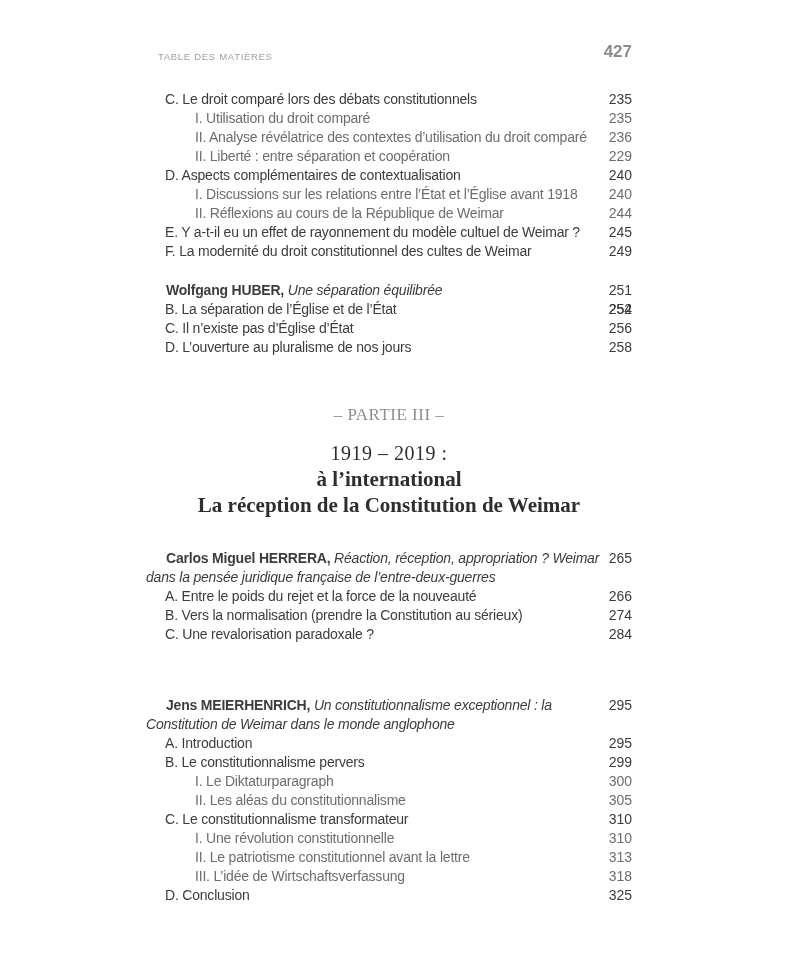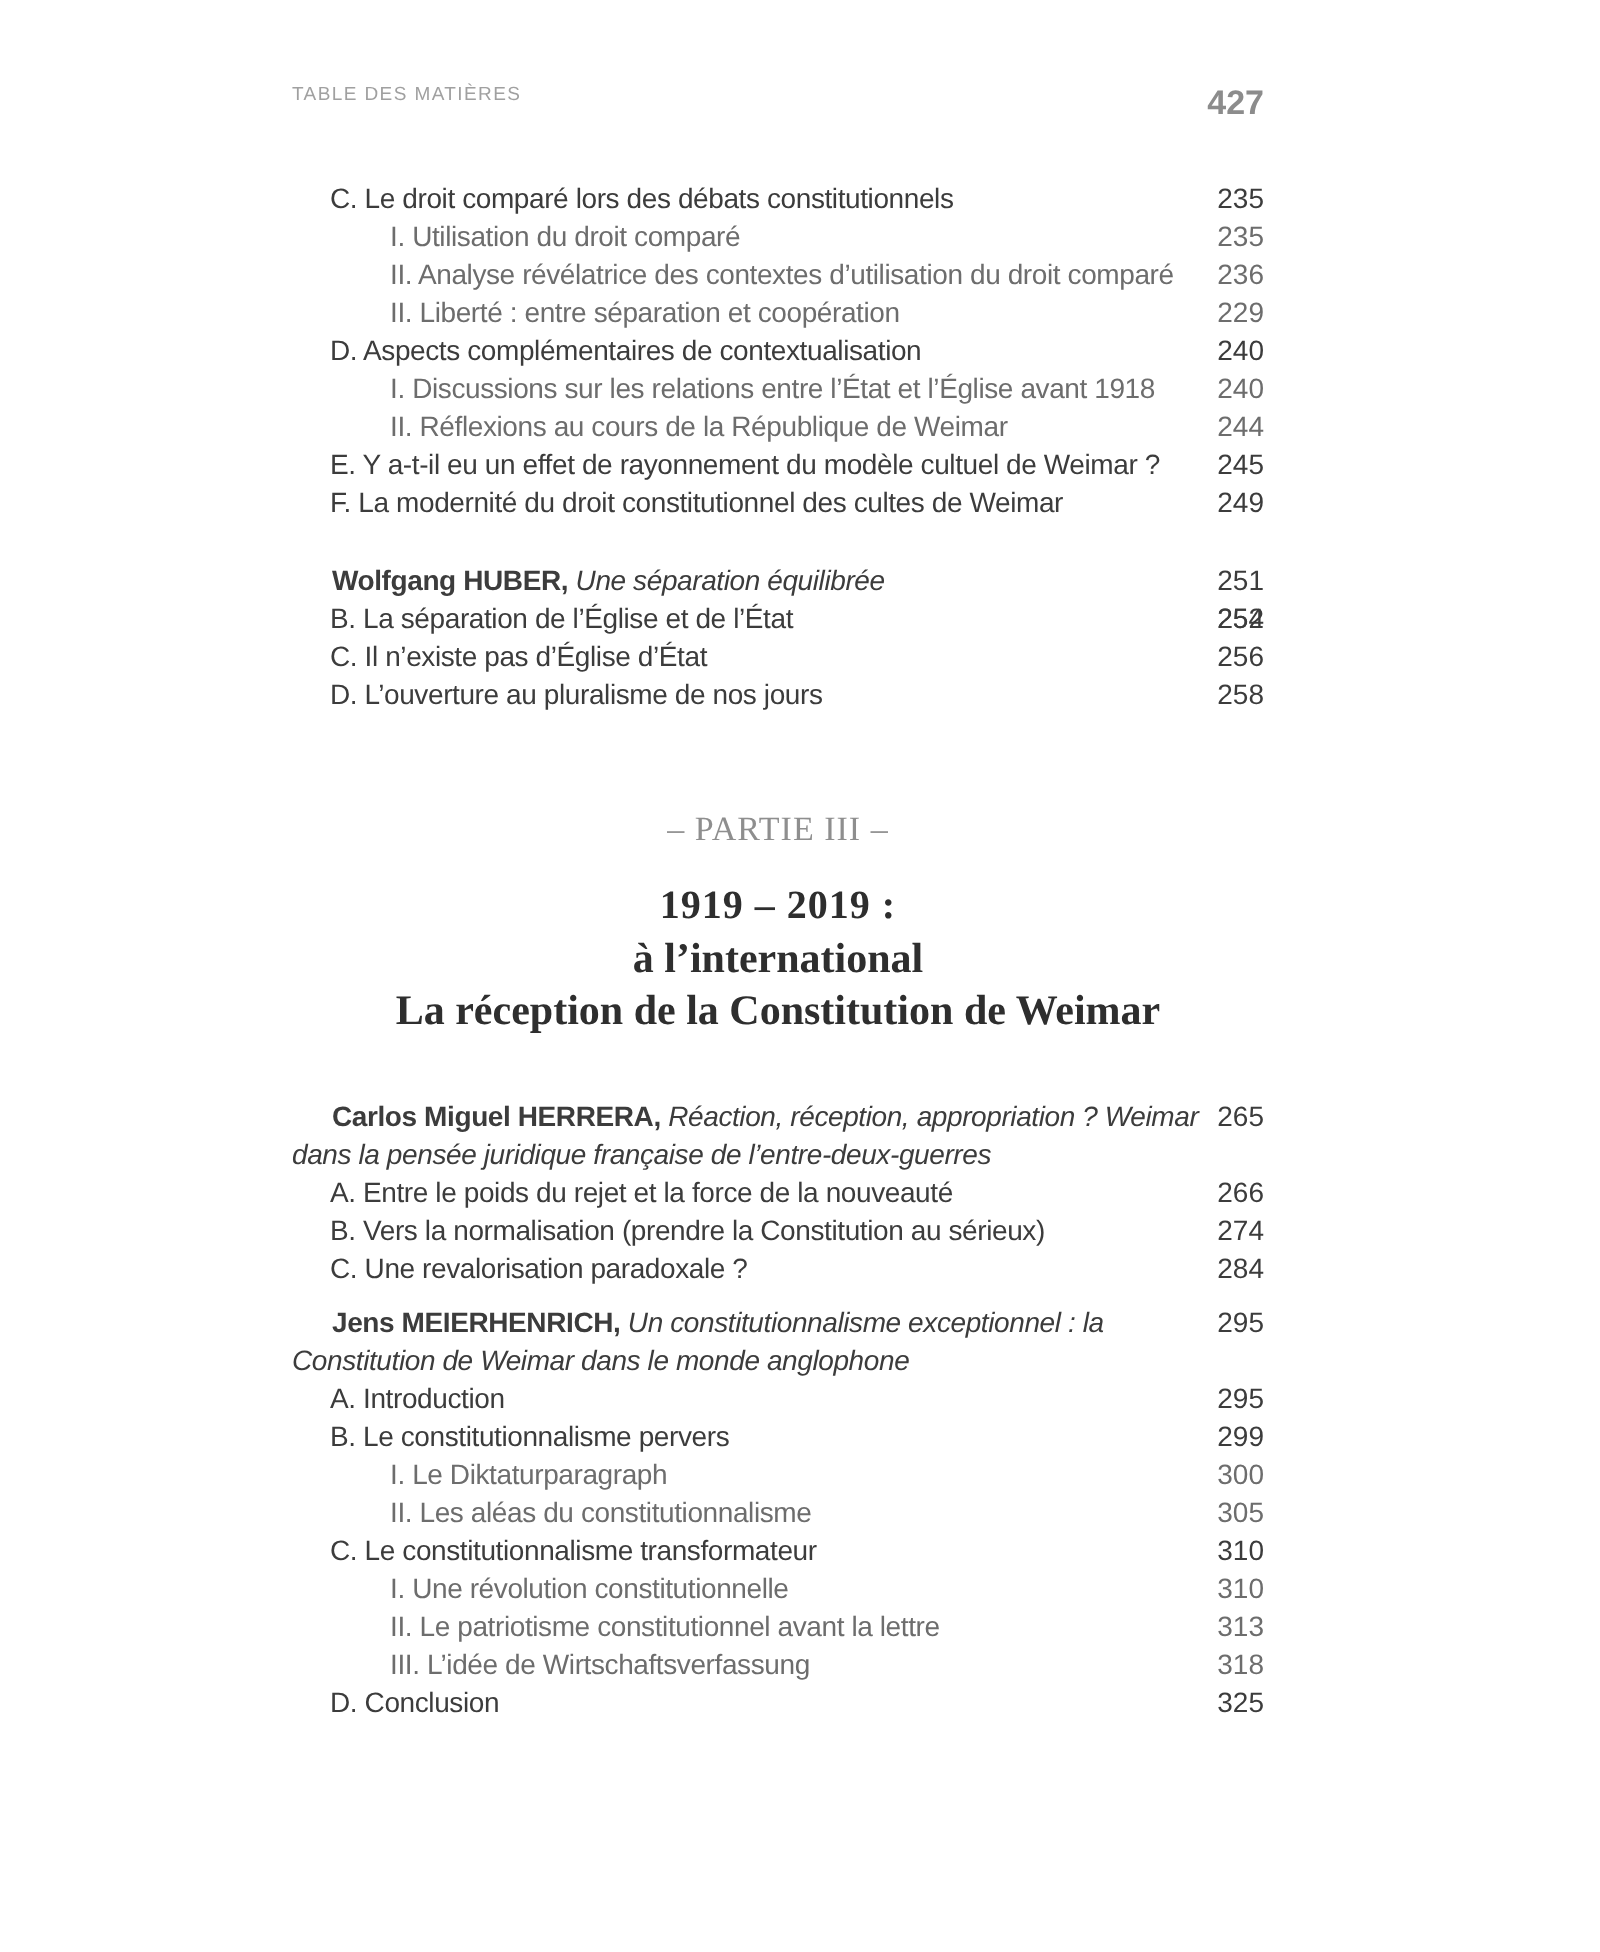--- a/index.html
+++ b/index.html
@@ -26,46 +26,46 @@
   .content {
     position: absolute;
     left: 146px;
     top: 0;
     width: 486px;
     height: 100%;
   }
   .page-header {
     position: absolute;
     top: 42px;
-    left: 0;
+    left: 12px;
     right: 0;
     display: flex;
     justify-content: space-between;
-    align-items: flex-start;
+    align-items: flex-end;
   }
   .running-title {
     font-size: 9.5px;
     letter-spacing: 0.7px;
     color: var(--header-gray);
     text-transform: uppercase;
   }
   .folio {
     font-size: 17px;
     font-weight: bold;
     color: var(--folio-gray);
   }
   .toc-block {
     position: absolute;
     left: 0;
     right: 0;
   }
   #toc-block-0 { top: 90px; }
   #toc-block-1 { top: 281px; }
   #toc-block-2 { top: 549px; }
-  #toc-block-3 { top: 652px; }
+  #toc-block-3 { top: 696px; }
   .toc-row {
     position: relative;
     font-size: 14px;
     line-height: 19px;
     letter-spacing: -0.2px;
     color: var(--ink-dark);
     padding-right: 36px;
     white-space: nowrap;
   }
   .toc-row .pg {
@@ -97,21 +97,21 @@
   }
   .part-label {
     font-size: 17px;
     letter-spacing: 0.5px;
     color: var(--heading-gray);
     line-height: 22px;
     margin-bottom: 14px;
   }
   .part-years {
     font-size: 20px;
-    font-weight: bold;
+    font-weight: normal;
     letter-spacing: 0.5px;
     color: var(--heading-ink);
     line-height: 26px;
   }
   .part-line {
     font-size: 21px;
     font-weight: bold;
     color: var(--heading-ink);
     line-height: 26px;
   }

